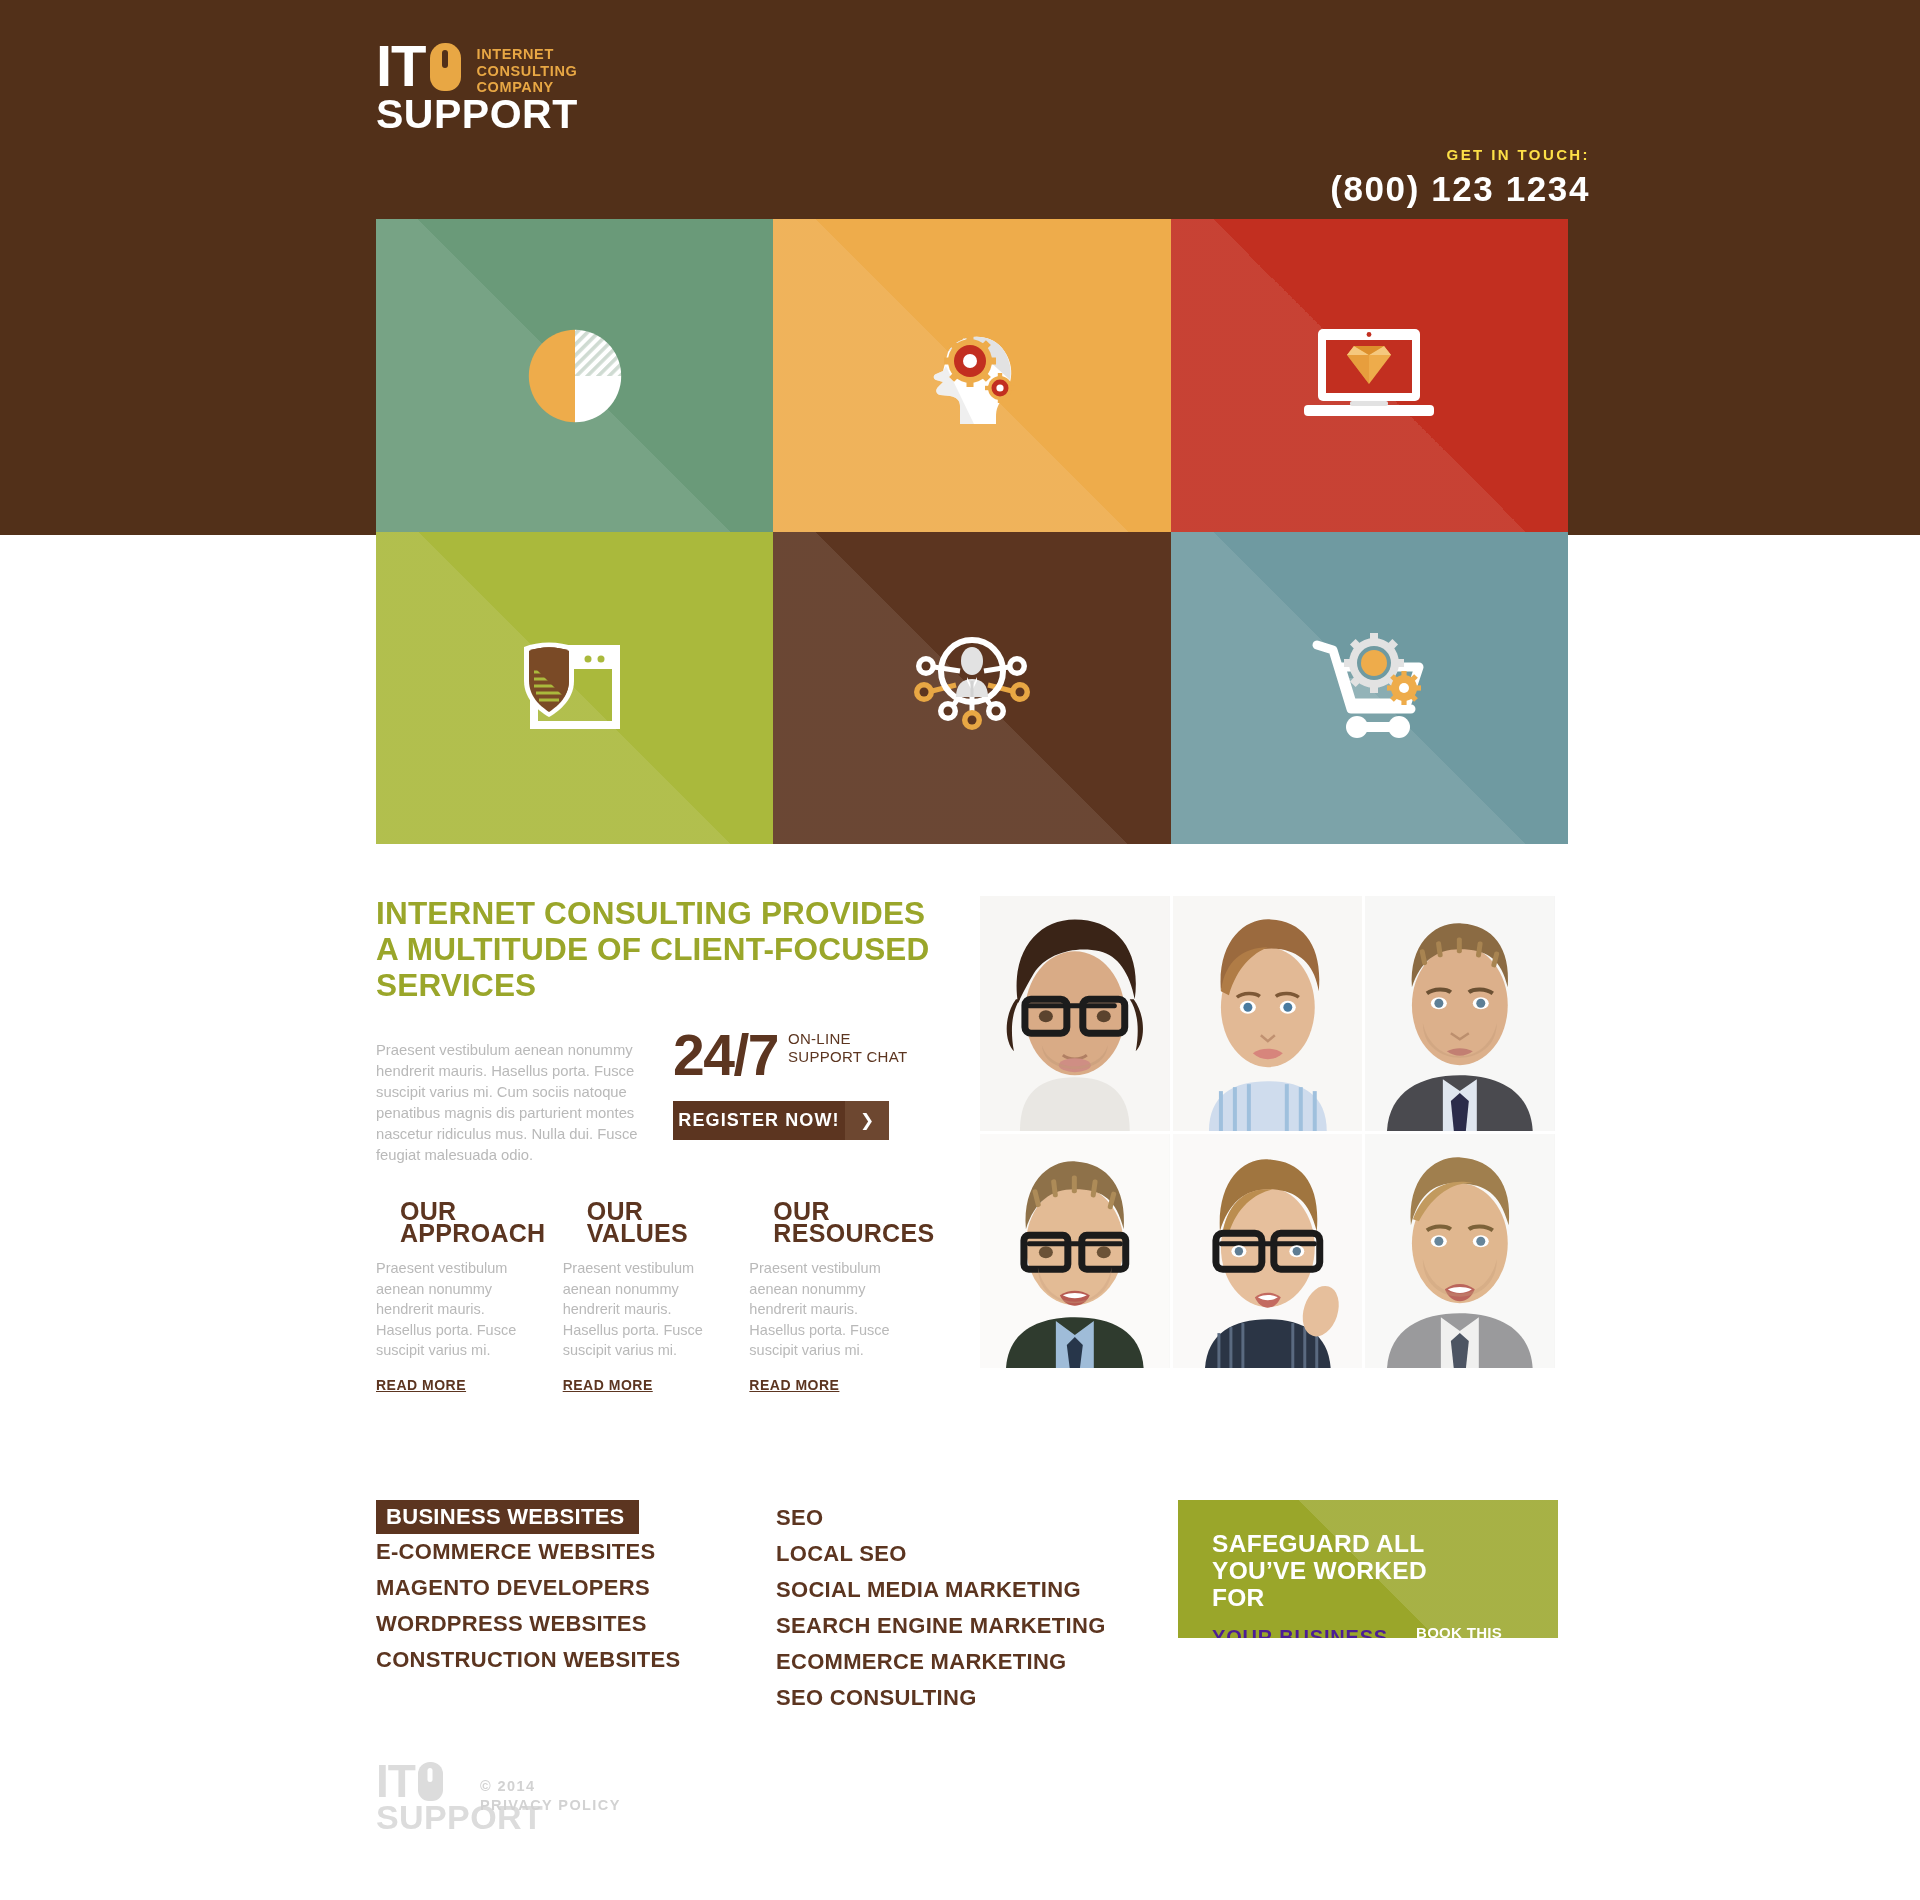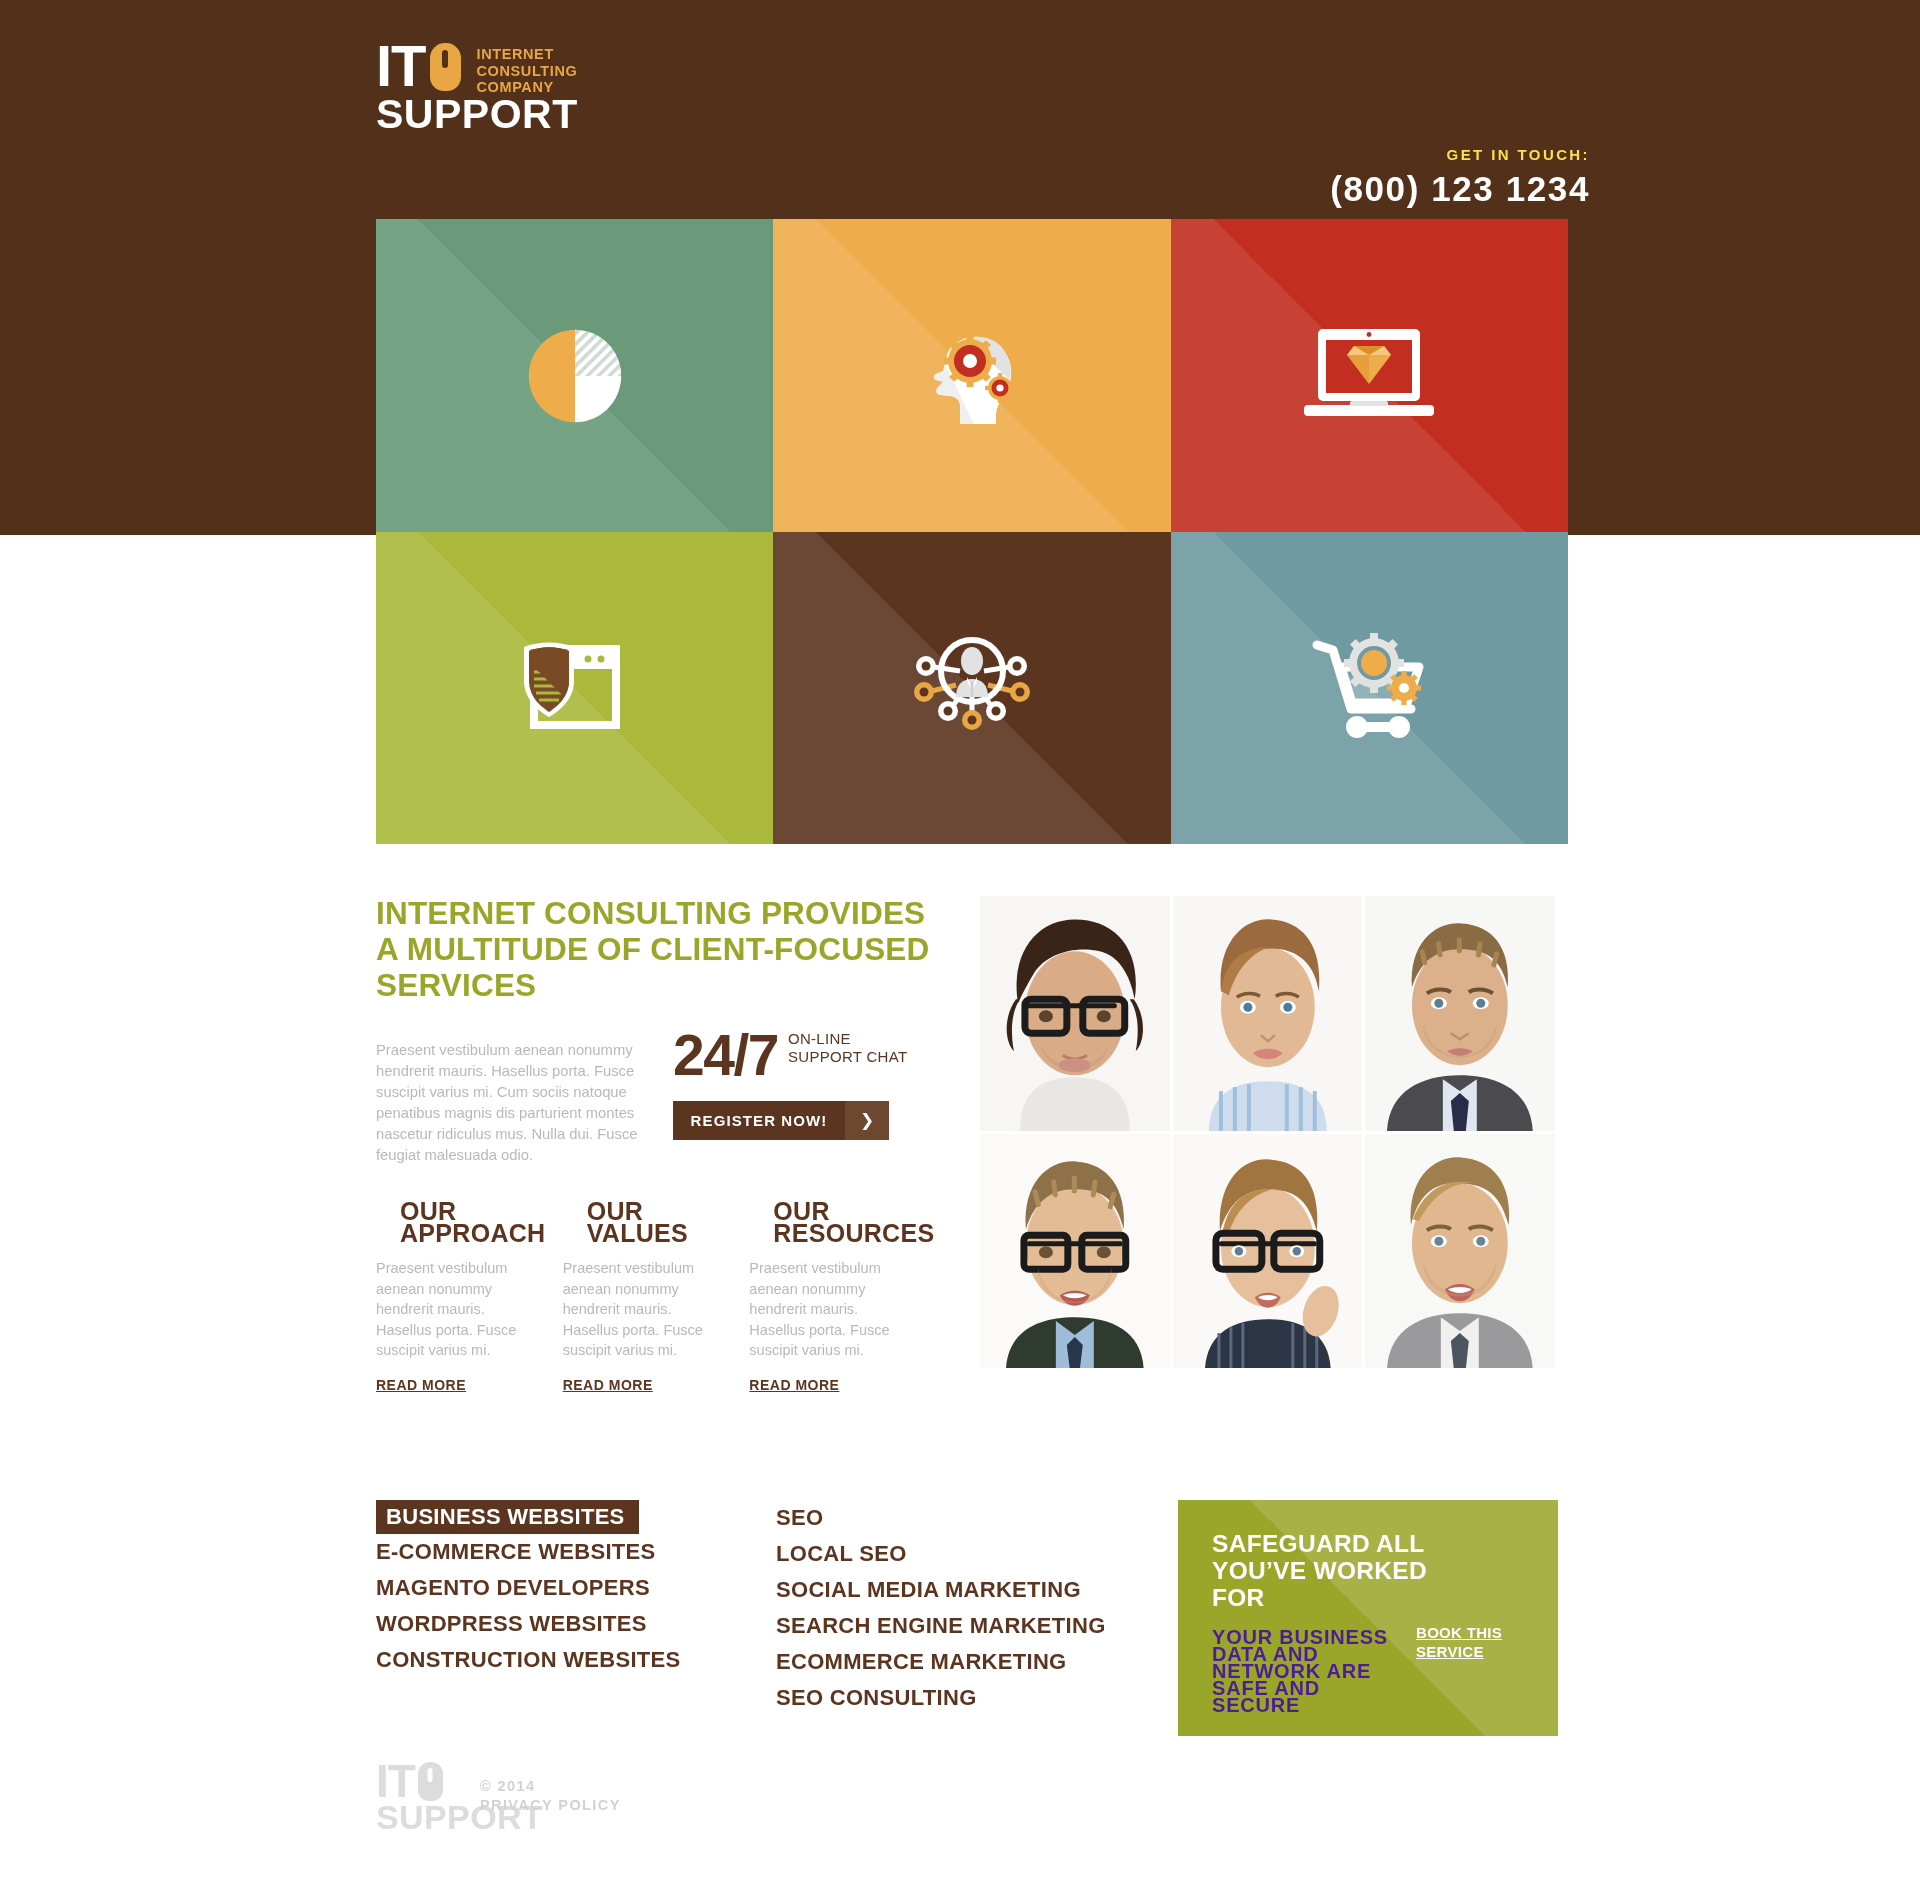--- a/index.html
+++ b/index.html
@@ -94,21 +94,21 @@
     color: #5c3520; font-size: 15px; font-weight: normal; line-height: 17.5px;
     margin-left: 10px; margin-top: 2px; letter-spacing: 0.3px;
   }
   .reg-btn {
     margin-top: 18px; width: 216px; height: 39px;
     display: flex; align-items: center; background: #5c3520;
     cursor: pointer;
   }
   .reg-btn-label {
     flex: 1; text-align: center; color: #ffffff;
-    font-size: 15px; font-weight: bold; letter-spacing: 1.1px;
+    font-size: 18px; font-weight: bold; letter-spacing: 1.1px;
   }
   .reg-btn-arrow {
     width: 44px; height: 39px; background: #6d4730;
     display: flex; align-items: center; justify-content: center;
     color: #ffffff; font-size: 17px;
   }
 
   .cols { position: absolute; left: 376px; top: 320px; width: 560px; display: flex; }
   .col { width: 200px; }
   .col + .col { margin-left: 0; }
@@ -142,21 +142,21 @@
   .svc-item {
     display: block; color: #5c3520; font-size: 22px; font-weight: bold;
     letter-spacing: 0.3px; padding: 5px 0 5px 0; text-decoration: none;
   }
   .svc-item.active {
     background: #5c3520; color: #ffffff; display: inline-block;
     padding: 4px 14px 4px 10px;
   }
   .promo {
     position: absolute; left: 1178px; top: 0;
-    width: 380px; height: 236px; background: #9aa62a; overflow: hidden;
+    width: 380px; height: 138px; background: #9aa62a; overflow: hidden;
   }
   .promo:before {
     content: ""; position: absolute; inset: 0;
     background: linear-gradient(45deg, rgba(255,255,255,0) 0 50%, rgba(255,255,255,0.13) 50% 100%);
   }
   .promo-h {
     position: relative; z-index: 2;
     margin: 30px 0 0 34px; width: 230px;
     color: #ffffff; font-size: 24.5px; font-weight: bold; line-height: 27px;
     letter-spacing: 0.3px;

